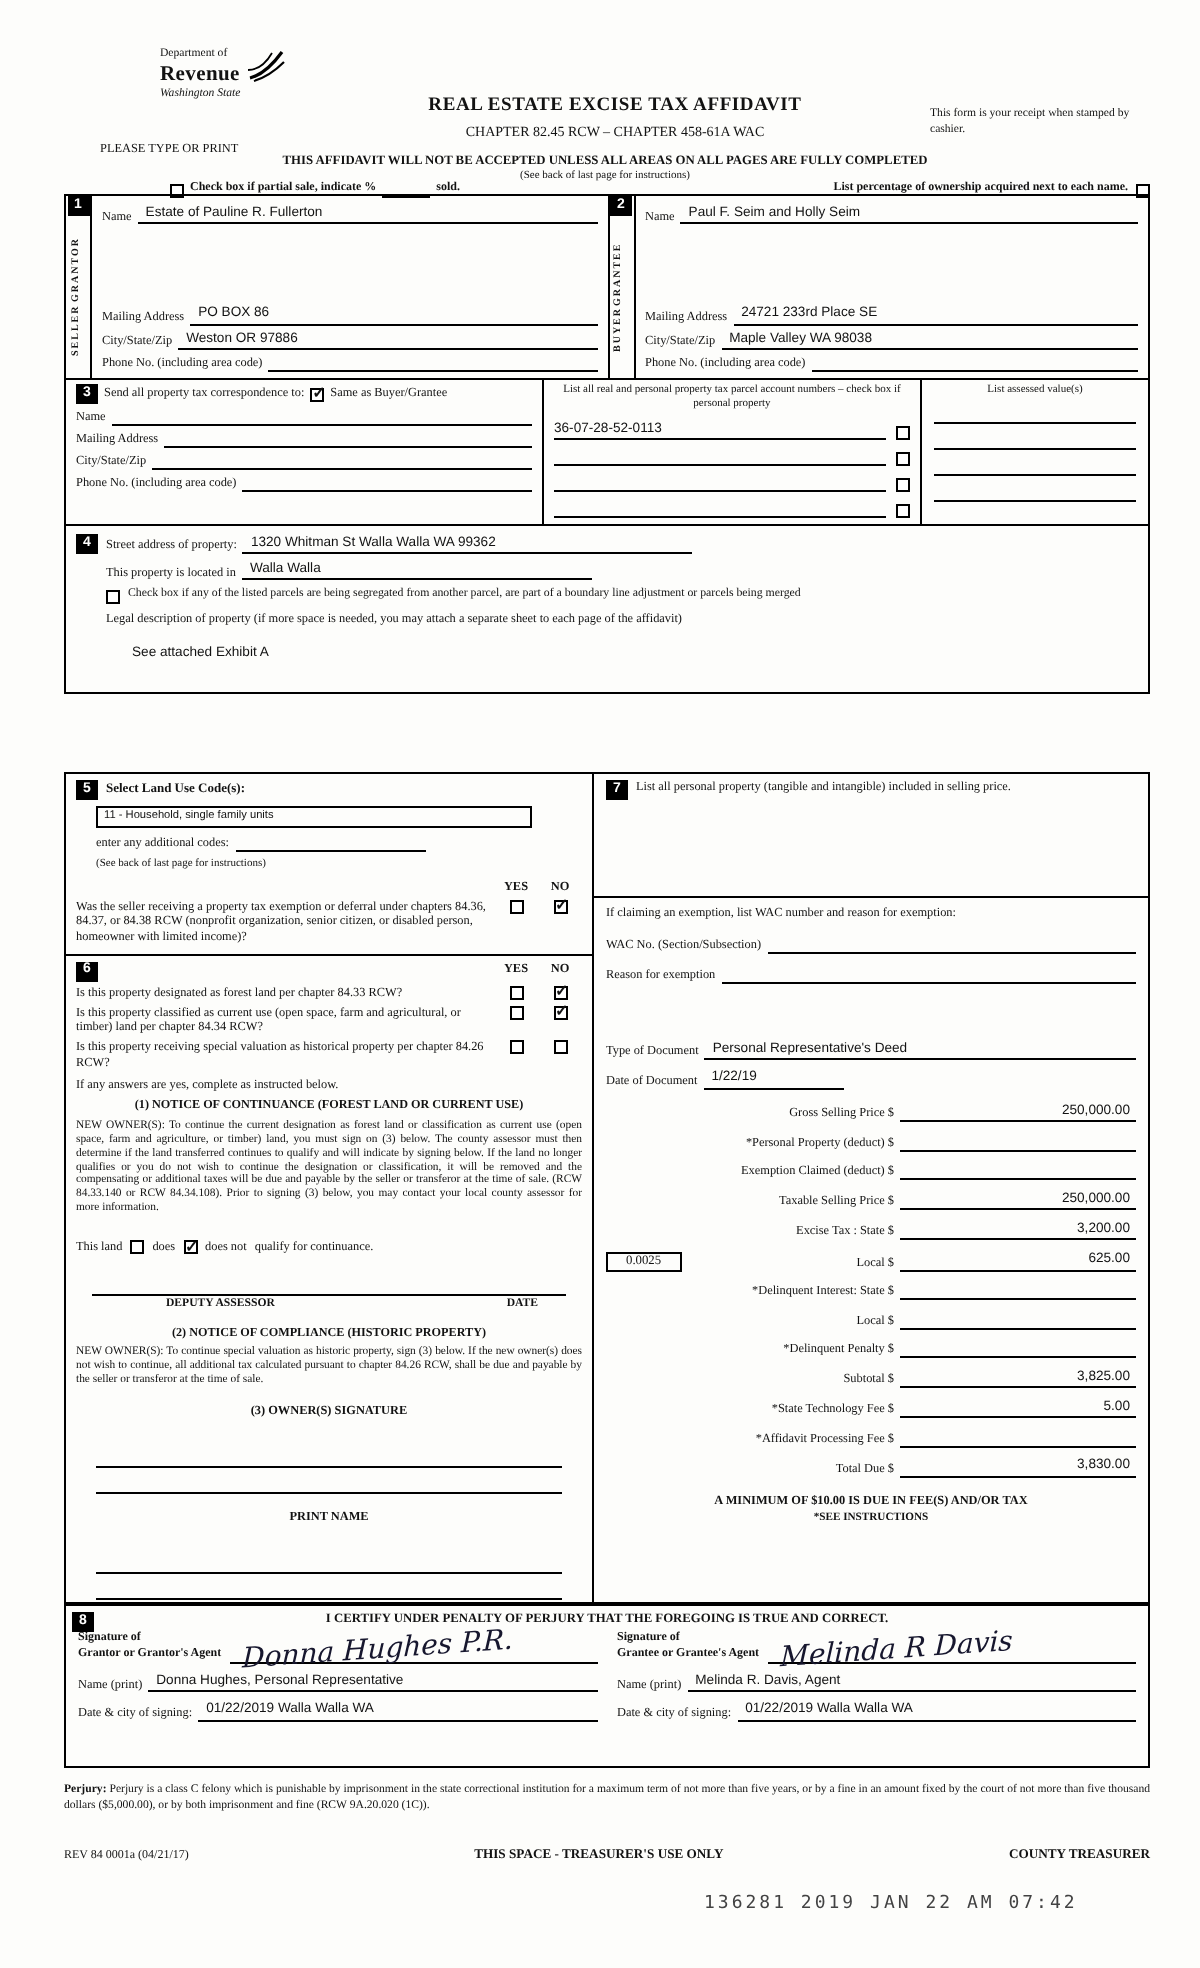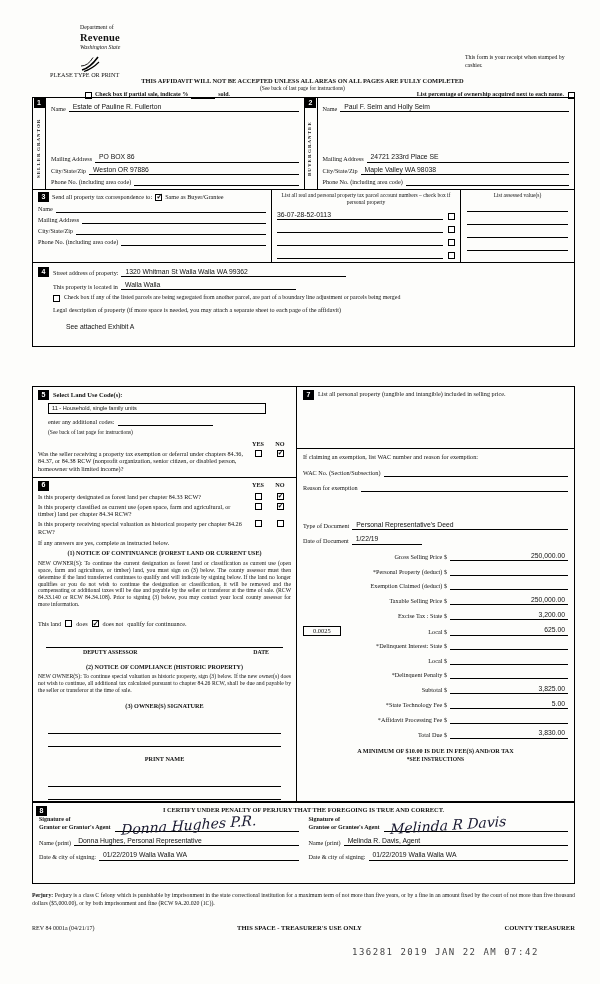--- a/index.html
+++ b/index.html
@@ -17,21 +17,21 @@
   .cb { display:inline-block; width:7px; height:7px; border:1px solid #000; background:#fff;
         position:relative; vertical-align:-1px; flex:0 0 auto; }
   .cb.checked::after { content:"\2713"; position:absolute; top:-2.5px; left:0; font-size:8px; font-weight:bold; }
 
   
   .badge { display:inline-flex; width:11px; height:10px; background:#000; color:#fff;
            font-size:7px; font-weight:bold; align-items:center; justify-content:center;
            font-family:"Liberation Sans", sans-serif; flex:0 0 auto; }
 
   
-  .logo-row { display:flex; gap:3px; align-items:flex-start;flex-direction:column; }
+  .logo-row { display:flex; gap:3px; align-items:flex-start; }
   .logo-dept { font-size:5.8px; }
   .logo-rev  { font-size:10.5px; font-weight:bold; letter-spacing:.2px; }
   .logo-state{ font-size:5.8px; font-style:italic; }
   .title-main { font-size:9.5px; font-weight:bold; letter-spacing:.3px; }
   .title-sub  { font-size:7px; margin-top:2px; }
   .receipt-note { font-size:5.8px; line-height:1.35; }
   .fineprint { font-size:5.5px; }
 
   
   .party-wrap { display:flex; height:100%; }
@@ -113,20 +113,24 @@
           <div class="logo-state">Washington State</div>
         </div>
         <svg width="20" height="18" viewBox="0 0 20 18">
           <path d="M2 15 Q10 13 18 2" stroke="#000" fill="none" stroke-width="1.6"></path>
           <path d="M4 16.5 Q12 14 19 7" stroke="#000" fill="none" stroke-width="1.1"></path>
           <path d="M1 11 Q8 11 13 2.5" stroke="#000" fill="none" stroke-width="0.9"></path>
         </svg>
       </div>
     </div>
 
+    <div class="abs ctr" style="left:120px; top:24px; width:315px;">
+      <div class="title-main">REAL ESTATE EXCISE TAX AFFIDAVIT</div>
+      <div class="title-sub">CHAPTER 82.45 RCW – CHAPTER 458-61A WAC</div>
+    </div>
 
     <div class="abs receipt-note" style="right:2px; top:30px; width:108px;">This form is your receipt when stamped by cashier.</div>
 
     <div class="abs" style="left:20px; top:47px; font-size:6.2px;">PLEASE TYPE OR PRINT</div>
 
     <div class="abs ctr b" style="left:0; top:53px; width:100%; font-size:6.4px;">THIS AFFIDAVIT WILL NOT BE ACCEPTED UNLESS ALL AREAS ON ALL PAGES ARE FULLY COMPLETED</div>
 
     <div class="abs ctr fineprint" style="left:0; top:61px; width:100%;">(See back of last page for instructions)</div>
 
     <div class="abs" style="left:55px; top:67px; right:0; display:flex; align-items:flex-end; font-size:6px;">

